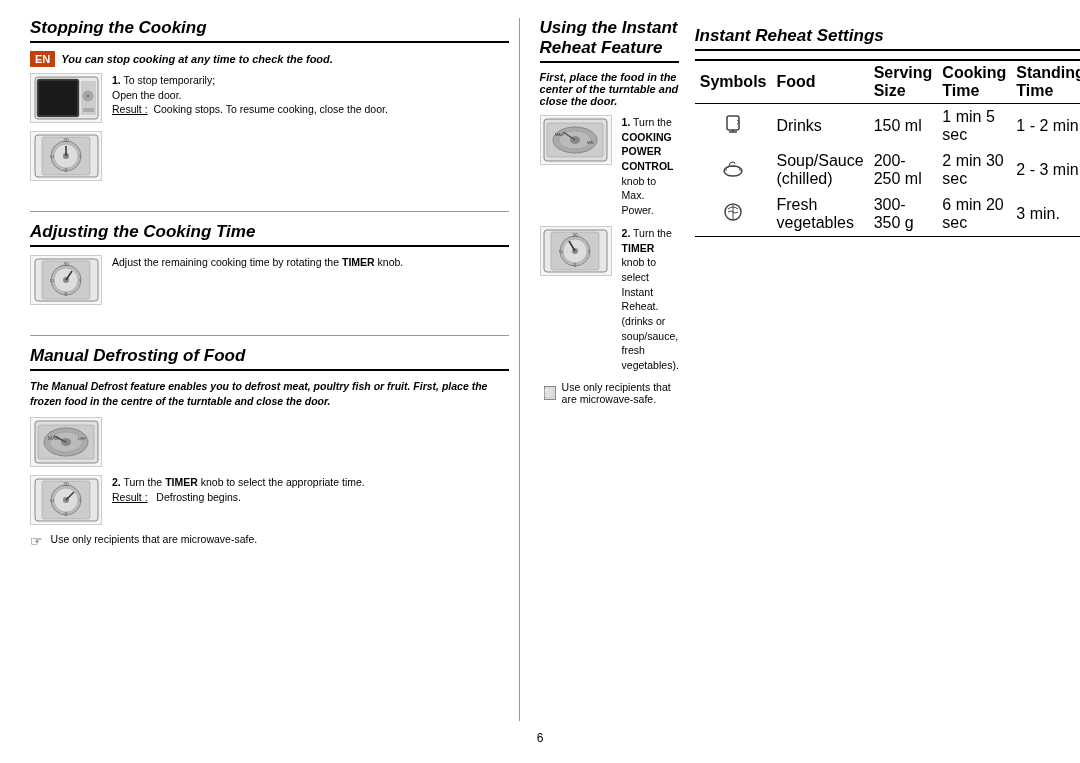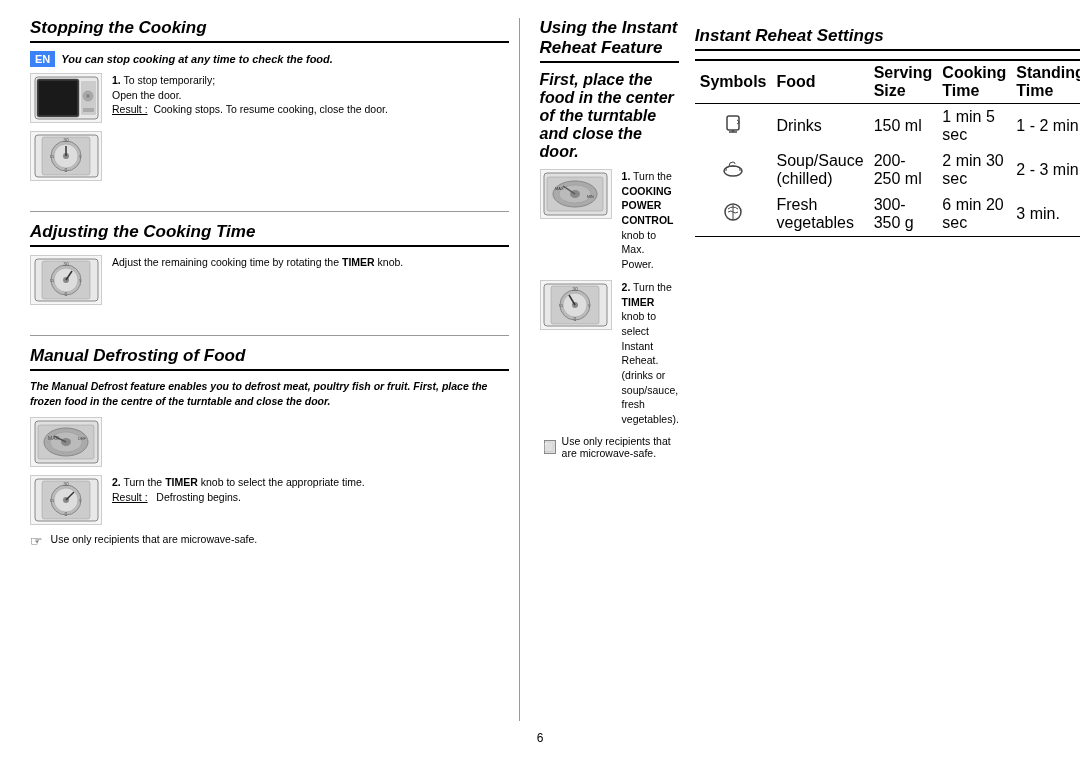--- a/index.html
+++ b/index.html
@@ -44,33 +44,33 @@
     }
     .section-title {
       font-style: italic;
       font-weight: bold;
       font-size: 17px;
       border-bottom: 2px solid #000;
       padding-bottom: 3px;
       margin-bottom: 8px;
     }
     .en-badge {
-      background: #3b82f6;
+      background: #c2410c;
       color: #fff;
       font-weight: bold;
       font-size: 11px;
       padding: 2px 5px;
       display: inline-block;
       margin-right: 6px;
       vertical-align: middle;
     }
     .bold-intro {
       font-weight: bold;
       font-style: italic;
-      font-size: 16px;
+      font-size: 11px;
       margin-bottom: 8px;
     }
     .step-row {
       display: flex;
       align-items: flex-start;
       margin-bottom: 8px;
       gap: 10px;
     }
     .appliance-img {
       width: 72px;

